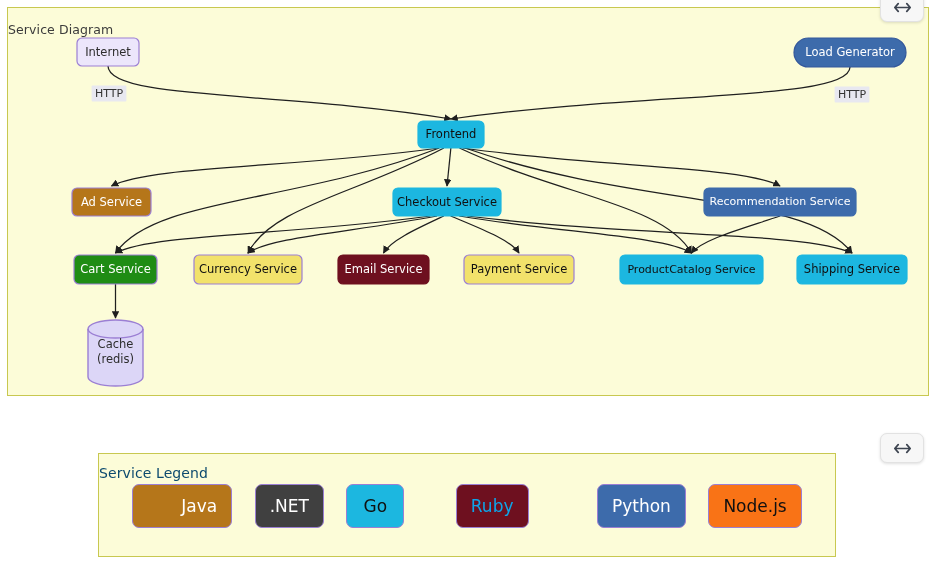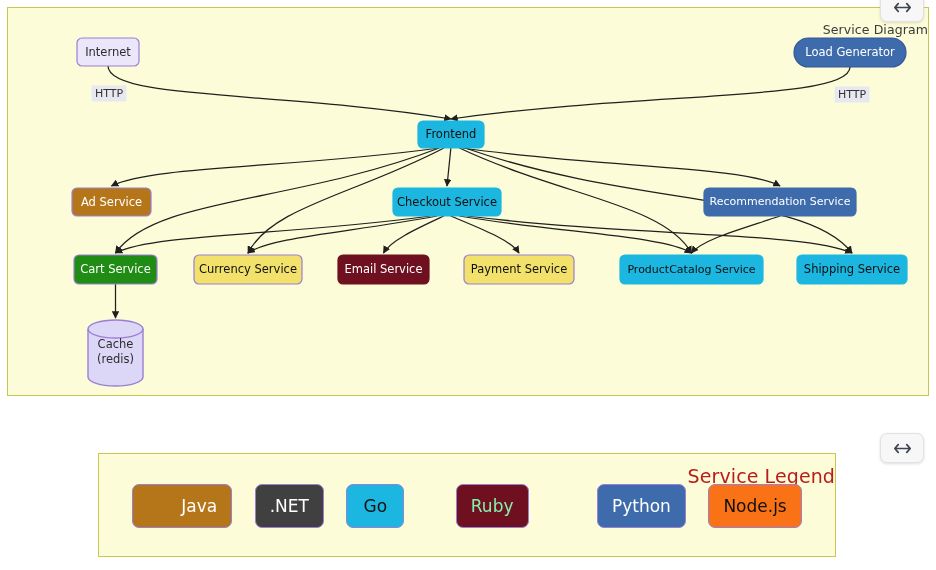--- a/index.html
+++ b/index.html
@@ -9,25 +9,25 @@
   }
   .panel{
     position:absolute;
     background:#fcfcd8;
     border:1.5px solid #c8c850;
     box-sizing:border-box;
   }
   #diagram-panel{left:7px;top:7px;width:922px;height:389px;}
   #legend-panel{left:98px;top:453px;width:738px;height:104px;}
   .panel-title{
-    position:absolute;left:0;right:0;text-align:right;
-    font-size:12.5px;color:#3b3b3b;letter-spacing:.1px;padding-left:32px;
+    position:absolute;left:0;right:0;text-align:left;
+    font-size:12.5px;color:#3b3b3b;letter-spacing:.1px;
   }
   #diagram-title{top:14px;}
-  #legend-title{top:11px;font-size:19px;color:#b91c1c;}
+  #legend-title{top:11px;font-size:14px;color:#0c4a6e;}
   svg.layer{position:absolute;left:0;top:0;overflow:visible;}
   #diagram-svg{width:922px;height:389px;}
 
   .nodeLabel{font-size:11.5px;dominant-baseline:middle;text-anchor:middle;}
   .nodeLabel.small{font-size:11px;}
   .edgeLabel{font-size:11px;fill:#333;text-anchor:middle;dominant-baseline:middle;}
   .edgeLabelBg{fill:#e8e8f0;}
 
   .resize-btn{
     position:absolute;width:42px;height:28px;
@@ -162,21 +162,21 @@
   <div class="legend-items" id="legend-items">
       <div class="legend-chip" style="background: rgb(181, 118, 26); color: rgb(255, 255, 255); border-color: rgb(155, 127, 212); padding-left: 48px;">
         <span>Java</span>
       </div>
       <div class="legend-chip" style="background: #404040; color: rgb(255, 255, 255); border-color: rgb(155, 127, 212);">
         <span>.NET</span>
       </div>
       <div class="legend-chip" style="background: rgb(28, 183, 224); color: rgb(16, 16, 16); border-color: rgb(155, 127, 212); align-items: center;">
         <span>Go</span>
       </div>
-      <div class="legend-chip" style="background: rgb(110, 16, 31); color: #86efac; border-color: rgb(155, 127, 212); margin-left: 29px;">
+      <div class="legend-chip" style="background: rgb(110, 16, 31); color: #0ea5e9; border-color: rgb(155, 127, 212); margin-left: 29px;">
         <span>Ruby</span>
       </div>
       <div class="legend-chip" style="background: rgb(61, 107, 171); color: rgb(255, 255, 255); border-color: rgb(155, 127, 212); margin-left: 46px;">
         <span>Python</span>
       </div>
       <div class="legend-chip" style="background: #f97316; color: rgb(16, 16, 16); border-color: rgb(155, 127, 212);">
         <span>Node.js</span>
       </div>
     </div>
 </div>

